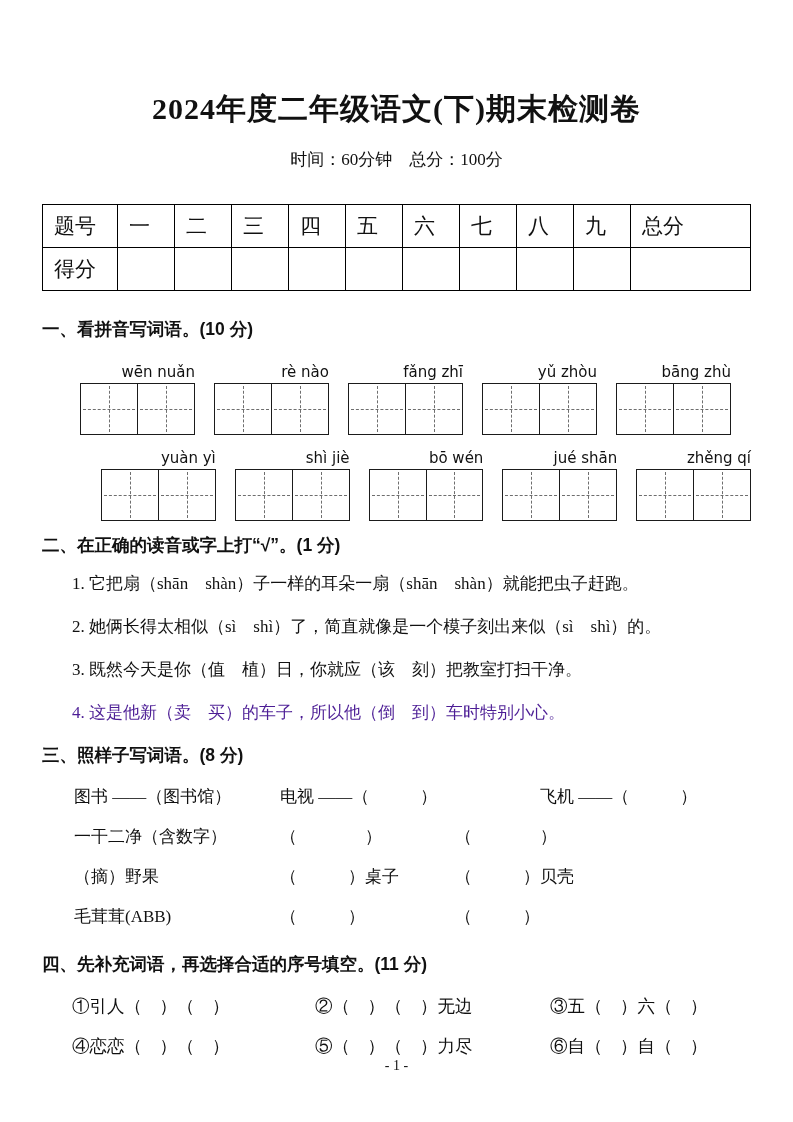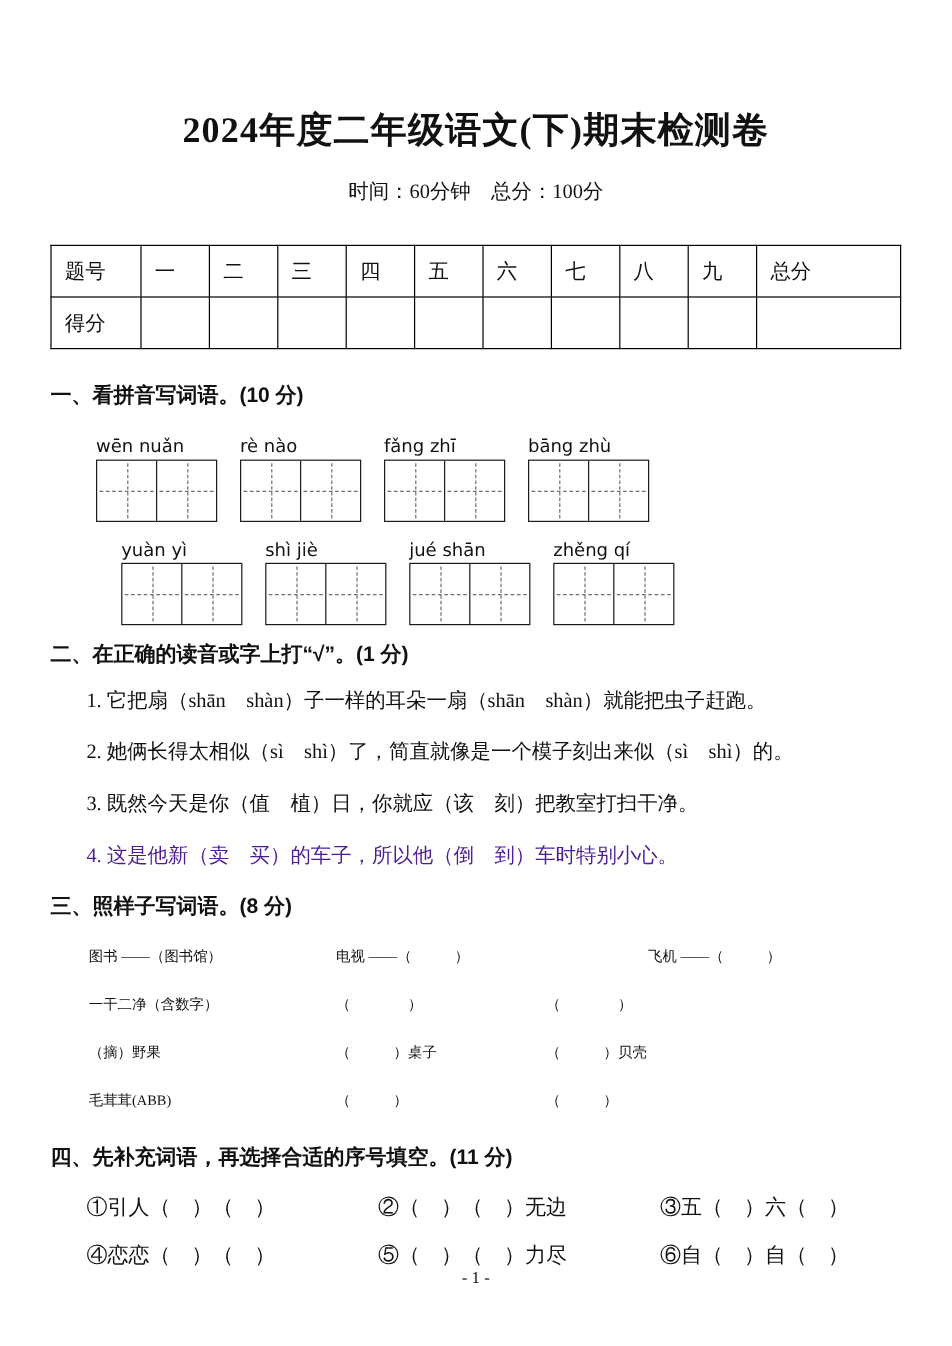--- a/index.html
+++ b/index.html
@@ -26,21 +26,21 @@
   }
   table.score-table {
     margin: 32px auto 0 auto;
     border-collapse: collapse;
     width: 708px;
     table-layout: fixed;
   }
   table.score-table td {
     border: 1.6px solid #000;
     height: 43px;
-    font-size: 17px;
+    font-size: 21px;
     padding-left: 11px;
     text-align: left;
     vertical-align: middle;
   }
   td.col-label { width: 75px; padding-left: 8px; }
   td.col-num { width: 57px; }
   td.col-total { width: 120px; }
 
   .section { padding: 0 42px; }
   .sec-heading {
@@ -54,21 +54,21 @@
   .h4 { margin-top: 22px; }
 
   
   .pin-row {
     display: flex;
     gap: 19px;
     margin-left: 38px;
   }
   .pin-row-1 { margin-top: 20px; }
   .pin-row-2 { margin-top: 12px; padding-left: 21px; }
-  .pin-group { width: 101px; text-align: left; }
+  .pin-group { width: 115px; text-align: right; }
   .pin-label {
     font-family: "DejaVu Sans", "Liberation Sans", sans-serif;
     font-size: 15px; line-height: 22px;
     white-space: nowrap;
   }
   .pz-box {
     display: flex;
     border: 1.8px solid #1b1b1b;
     height: 52px;
     background: #fff;
@@ -90,21 +90,21 @@
     font-size: 17px; line-height: 26px;
     margin-bottom: 17px;
     white-space: nowrap;
   }
   .s2-items .sentence:nth-child(4) { color: #4c1d95; }
 
   
   .s3-rows { margin: 17px 0 0 32px; }
   .s3-row {
     display: flex;
-    font-size: 12px; line-height: 26px;
+    font-size: 17px; line-height: 26px;
     margin-bottom: 14px;
     white-space: nowrap;
   }
   .s3-row .c1 { width: 206px; }
   .s3-row .c2 { width: 175px; }
   .s3-row .c3 { flex: 1; }
   .s3-row.wide .c2 { width: 260px; }
 
   
   .s4-rows { margin: 17px 0 0 30px; }
@@ -201,20 +201,33 @@
               <div class="dh"></div>
               <div class="dv"></div>
             </div>
           <div class="pz-cell">
               <div class="dh"></div>
               <div class="dv"></div>
             </div>
         </div>
       </div>
       <div class="pin-group">
+        <div class="pin-label">yǔ zhòu</div>
+        <div class="pz-box">
+          <div class="pz-cell">
+              <div class="dh"></div>
+              <div class="dv"></div>
+            </div>
+          <div class="pz-cell">
+              <div class="dh"></div>
+              <div class="dv"></div>
+            </div>
+        </div>
+      </div>
+      <div class="pin-group">
         <div class="pin-label">bāng zhù</div>
         <div class="pz-box">
           <div class="pz-cell">
               <div class="dh"></div>
               <div class="dv"></div>
             </div>
           <div class="pz-cell">
               <div class="dh"></div>
               <div class="dv"></div>
             </div>
@@ -231,20 +244,33 @@
               <div class="dv"></div>
             </div>
           <div class="pz-cell">
               <div class="dh"></div>
               <div class="dv"></div>
             </div>
         </div>
       </div>
       <div class="pin-group">
         <div class="pin-label">shì jiè</div>
+        <div class="pz-box">
+          <div class="pz-cell">
+              <div class="dh"></div>
+              <div class="dv"></div>
+            </div>
+          <div class="pz-cell">
+              <div class="dh"></div>
+              <div class="dv"></div>
+            </div>
+        </div>
+      </div>
+      <div class="pin-group">
+        <div class="pin-label">bō wén</div>
         <div class="pz-box">
           <div class="pz-cell">
               <div class="dh"></div>
               <div class="dv"></div>
             </div>
           <div class="pz-cell">
               <div class="dh"></div>
               <div class="dv"></div>
             </div>
         </div>

